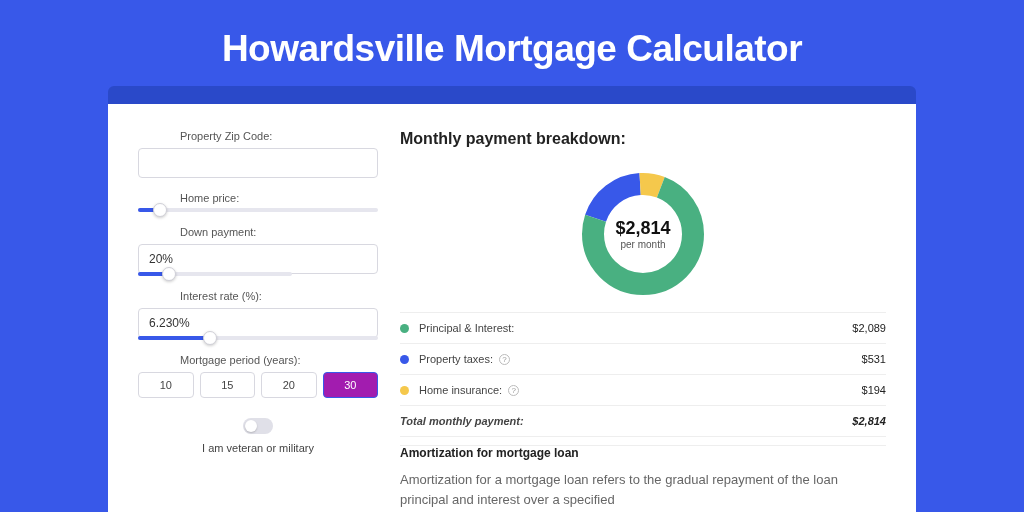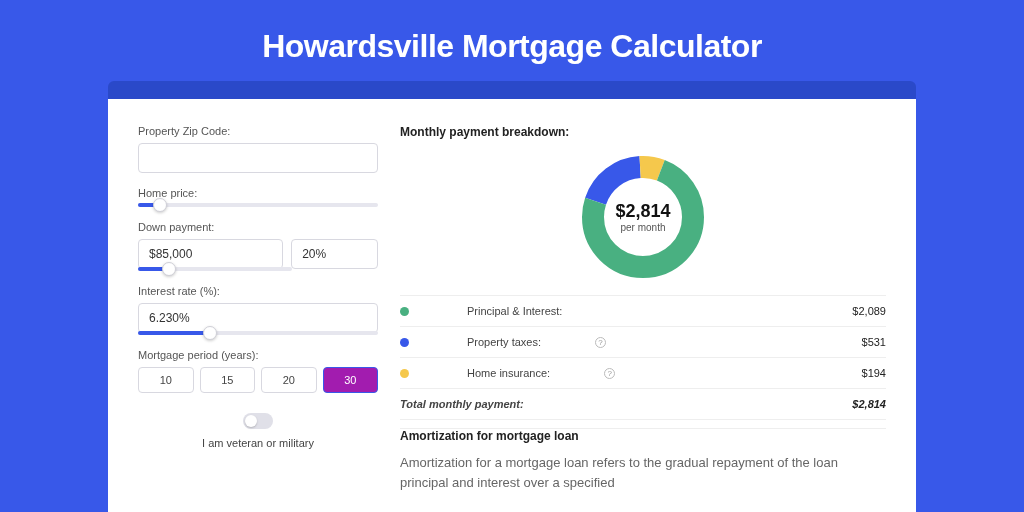--- a/index.html
+++ b/index.html
@@ -11,21 +11,21 @@
     overflow: hidden;
   }
   .page {
     width: 1024px;
     height: 512px;
     position: relative;
   }
   .title {
     color: #fff;
     text-align: center;
-    font-size: 32px;
+    font-size: 37px;
     font-weight: 700;
     padding: 28px 0 16px;
     letter-spacing: -0.5px;
   }
   .header-band {
     background: #2a49c9;
     height: 18px;
     margin: 0 108px;
     border-radius: 6px 6px 0 0;
   }
@@ -39,20 +39,21 @@
     overflow: hidden;
   }
   .left-col { width: 240px; flex-shrink: 0; }
   .right-col { flex: 1; }
 
   .form-label {
     font-size: 11px;
     color: #555;
     margin-bottom: 6px;
     display: block;
+    margin-left: 42px;
   }
   .field {
     width: 100%;
     height: 30px;
     border: 1px solid #d8d8e0;
     border-radius: 4px;
     font-size: 12px;
     padding: 0 10px;
     color: #333;
     background: #fff;
@@ -92,35 +93,35 @@
     width:30px; height:16px; background:#e0e0e8;
     border-radius:10px; position:relative;
   }
   .toggle-knob {
     position:absolute; top:2px; left:2px;
     width:12px; height:12px; background:#fff; border-radius:50%;
     box-shadow:0 1px 2px rgba(0,0,0,.2);
   }
   .toggle-label { font-size:11px; color:#444; }
 
-  .panel-title { font-size:12px; font-weight:700; color:#222; margin-bottom:14px; }
+  .panel-title { font-size:16px; font-weight:700; color:#222; margin-bottom:22px; }
   .donut-wrap { display:flex; justify-content:center; margin-bottom:14px; }
   .donut { position:relative; width:128px; height:128px; }
   .donut svg { transform: rotate(-90deg); }
   .donut-center {
     position:absolute; top:50%; left:50%;
     transform:translate(-50%,-50%); text-align:center;
   }
   .donut-amount { font-size:18px; font-weight:800; color:#111; }
   .donut-sub { font-size:10px; color:#555; }
 
   .legend { border-top:1px solid #eee; }
   .legend-row {
     display:flex; align-items:center; padding:9px 0;
-    border-bottom:1px solid #eee; font-size:11px;gap:48px;
+    border-bottom:1px solid #eee; font-size:11px;
   }
   .legend-row:last-of-type { border-bottom:1px solid #eee;font-style:italic; }
   .legend-dot { width:9px; height:9px; border-radius:50%; margin-right:10px; }
   .legend-label { color:#444; }
   .legend-info {
     display:inline-flex; width:11px; height:11px;
     border:1px solid #bbb; border-radius:50%;
     font-size:8px; color:#999; align-items:center;
     justify-content:center; margin-left:6px;
   }
@@ -152,21 +153,20 @@
         <label class="form-label">Home price:</label>
         <div class="slider-track">
           <div class="slider-fill" id="hp-fill" style="width: 9%;"></div>
           <div class="slider-thumb" id="hp-thumb" style="left: 9%;"></div>
         </div>
       </div>
 
       <div class="field-group">
         <label class="form-label">Down payment:</label>
         <div class="dp-row">
-          <input class="field" value="$85,000" style="">
           <input class="field" value="20%" style="">
         </div>
         <div class="slider-track" style="width:64%;">
           <div class="slider-fill" id="dp-fill" style="width: 20%;"></div>
           <div class="slider-thumb" id="dp-thumb" style="left: 20%;"></div>
         </div>
       </div>
 
       <div class="field-group">
         <label class="form-label">Interest rate (%):</label>

